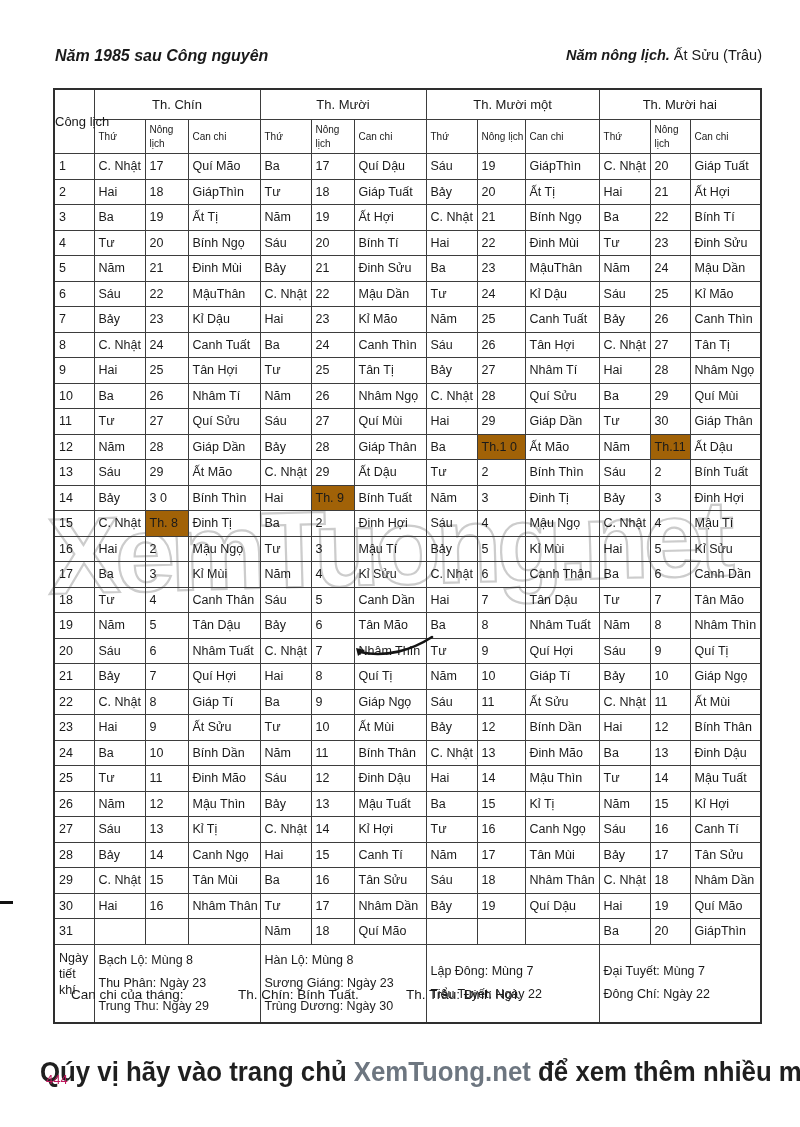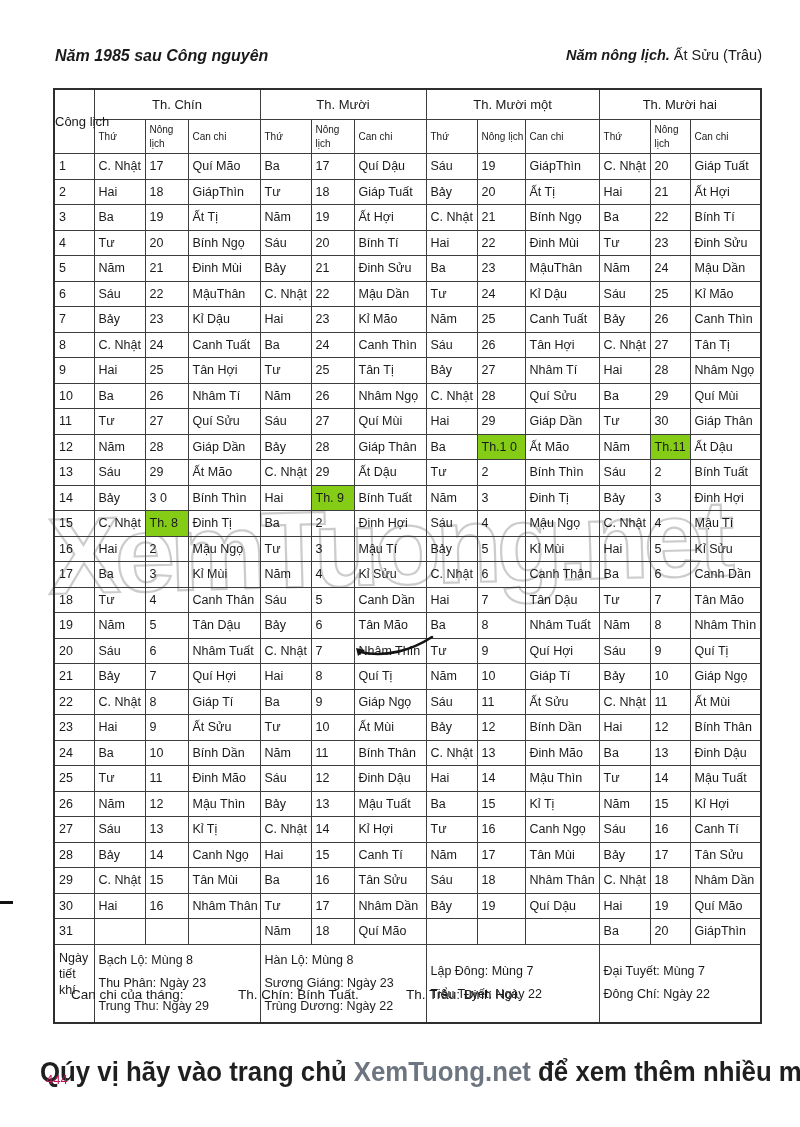--- a/index.html
+++ b/index.html
@@ -24,21 +24,21 @@
     border:1px solid #3d3d3d;
     padding:0 0 0 4px;text-align:left;vertical-align:middle;
     white-space:nowrap;overflow:visible;
   }
   table.cal{border:2px solid #2e2e2e;}
   th.corner{text-align:left;font-weight:normal;vertical-align:top;padding-top:3px;white-space:normal;line-height:14px;}
   tr.months th{height:29px;text-align:center;font-weight:normal;padding:0;font-size:13px;}
   tr.subhead th{height:33px;font-weight:normal;white-space:normal;line-height:14px;font-size:10px;}
   tbody td{height:24.5px;}
   td.c-day{padding-left:5px;}
-  td.hl{background:#84cc16;}
+  td.hl{background:#a16207;}
   tr.tietkhi td{height:72px;vertical-align:middle;}
   tr.tietkhi td.tk-label{white-space:normal;line-height:16px;vertical-align:top;padding-top:5px;}
   tr.tietkhi .tk-line{line-height:23px;}
 
   
   .canchi{position:absolute;left:0;top:987px;width:724px;font-size:13.5px;padding-left:16px;}
   .canchi .row1,.canchi .row2{position:relative;height:26px;}
   .cc-label{position:absolute;left:55px;top:0;}
   .cc-a{position:absolute;left:222px;top:0;}
   .cc-b{position:absolute;left:390px;top:0;}
@@ -583,21 +583,21 @@
     <tr class="tietkhi">
       <td class="tk-label">Ngày tiết khí</td>
     <td colspan="3">
           <div class="tk-line">Bạch Lộ: Mùng 8</div>
           <div class="tk-line">Thu Phân: Ngày 23</div>
           <div class="tk-line">Trung Thu: Ngày 29</div>
         </td>
         <td colspan="3">
           <div class="tk-line">Hàn Lộ: Mùng 8</div>
           <div class="tk-line">Sương Giáng: Ngày 23</div>
-          <div class="tk-line">Trùng Dương: Ngày 22</div>
+          <div class="tk-line">Trùng Dương: Ngày 30</div>
         </td>
         <td colspan="3">
           <div class="tk-line">Lập Đông: Mùng 7</div>
           <div class="tk-line">Tiểu Tuyết: Ngày 22</div>
         </td>
         <td colspan="3">
           <div class="tk-line">Đại Tuyết: Mùng 7</div>
           <div class="tk-line">Đông Chí: Ngày 22</div>
         </td>
       </tr>

